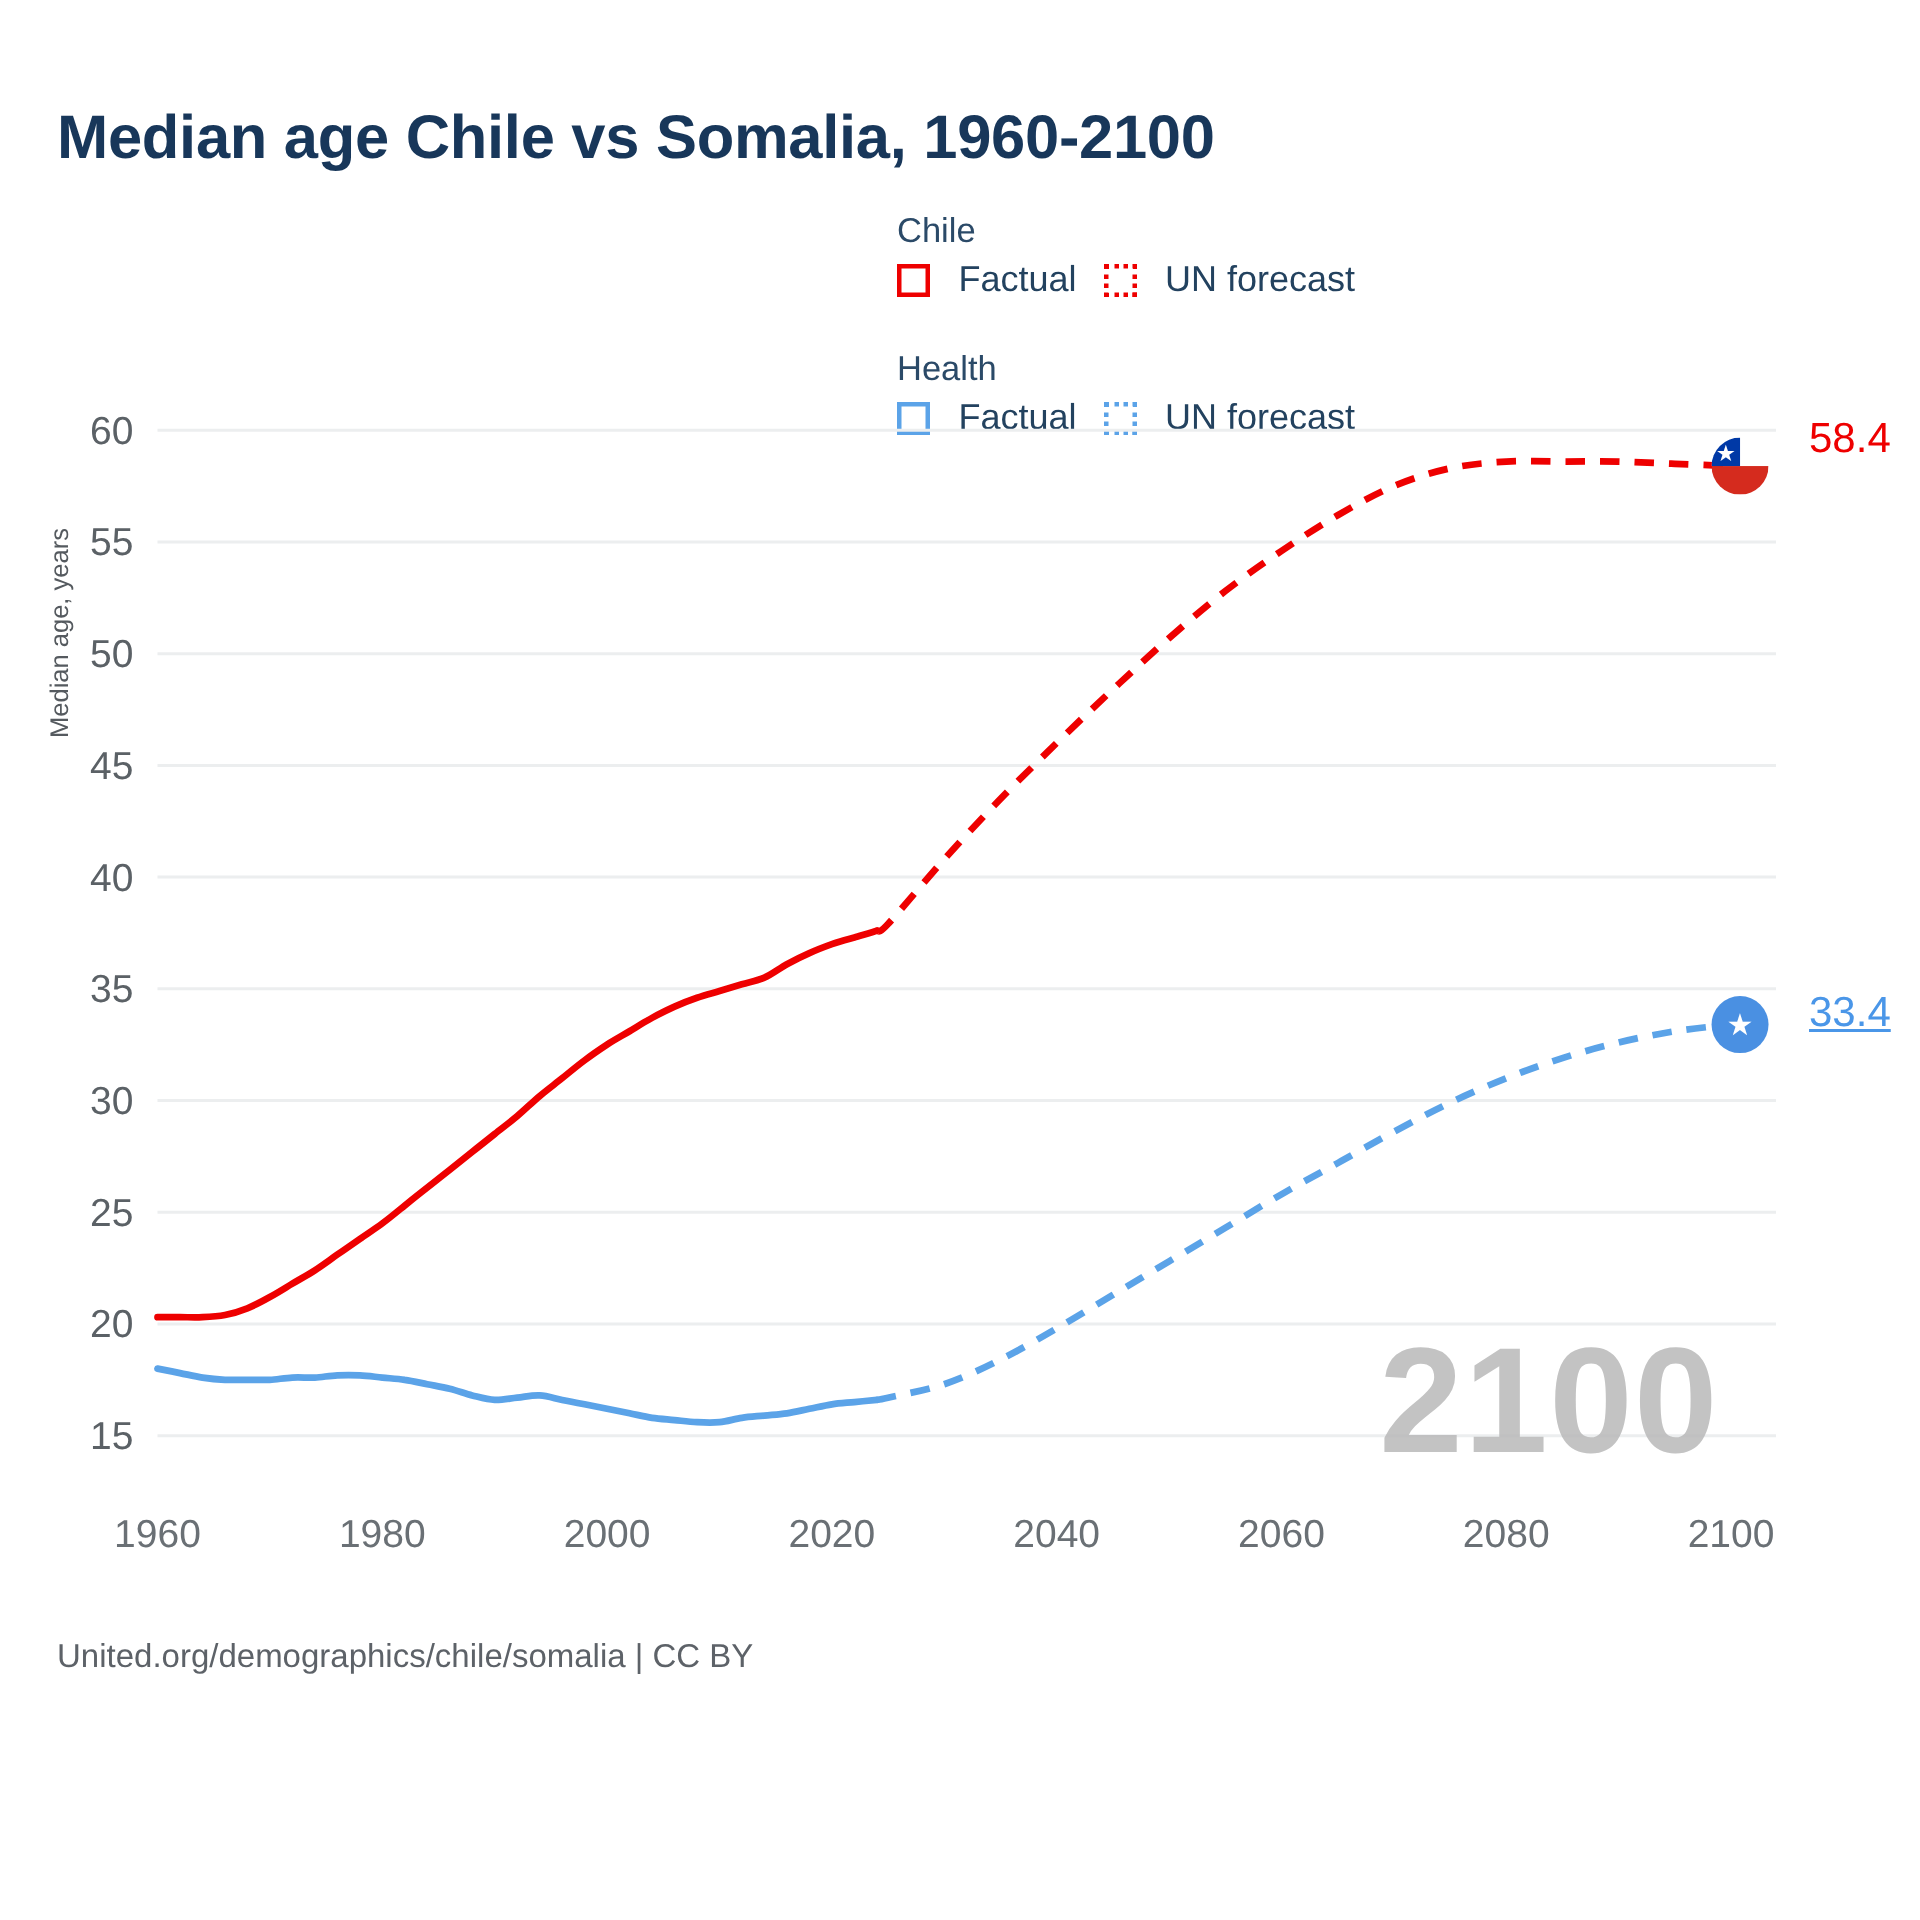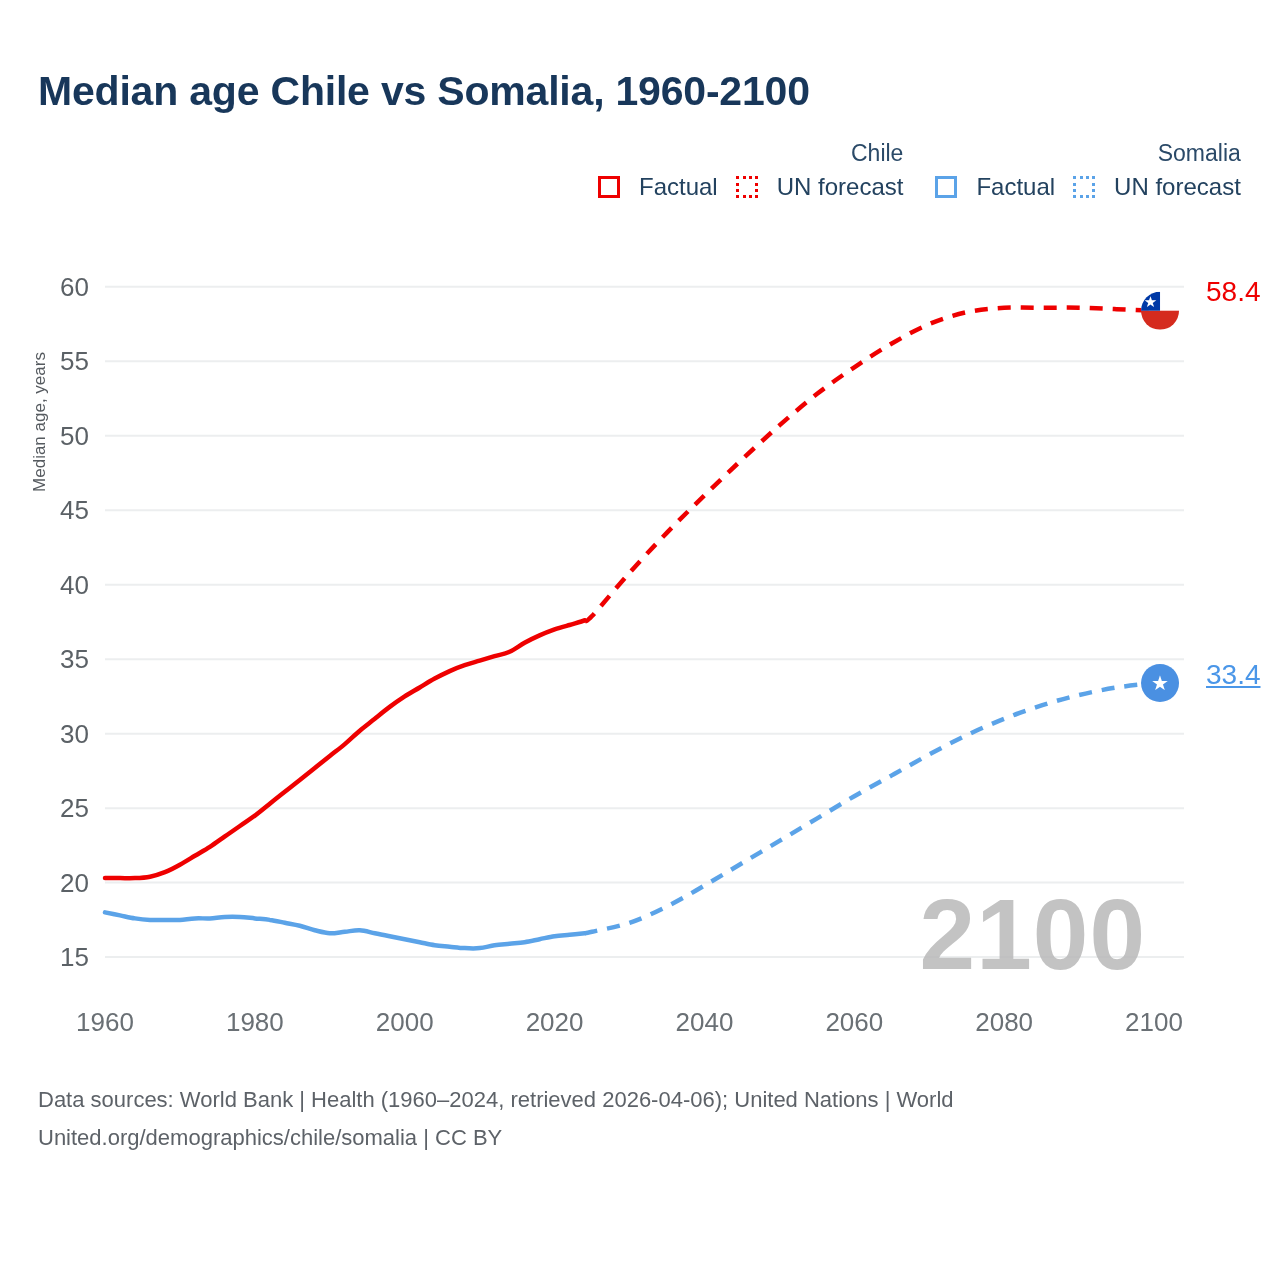--- a/index.html
+++ b/index.html
@@ -29,23 +29,22 @@
     letter-spacing: -0.2px;
     color: #18375a;
     white-space: nowrap;
   }
   
   .legend {
     position: absolute;
     left: 598px;
     top: 140px;
     display: flex;
-    flex-direction: row;
+    flex-direction: column;
     gap: 32px;
-    text-align: right;
   }
   .legend-group {
     display: flex;
     flex-direction: column;
   }
   .legend-group-title {
     font-size: 23px;
     color: #2b4a68;
     margin-bottom: 8px;
     line-height: 26px;
@@ -160,21 +159,21 @@
           <span class="legend-swatch" style="border:3px solid #ee0000;"></span>
           <span class="legend-label">Factual</span>
         </div>
         <div class="legend-entry">
           <span class="legend-swatch" style="border:3px dotted #ee0000;"></span>
           <span class="legend-label">UN forecast</span>
         </div>
       </div>
     </div>
     <div class="legend-group">
-      <div class="legend-group-title">Somalia</div>
+      <div class="legend-group-title">Health</div>
       <div class="legend-entries">
         <div class="legend-entry">
           <span class="legend-swatch" style="border:3px solid #5ba3e8;"></span>
           <span class="legend-label">Factual</span>
         </div>
         <div class="legend-entry">
           <span class="legend-swatch" style="border:3px dotted #5ba3e8;"></span>
           <span class="legend-label">UN forecast</span>
         </div>
       </div>
@@ -231,17 +230,16 @@
           <text x="1160.0277777777778" y="690.0425531914893" text-anchor="middle" font-size="20" fill="#ffffff">★</text>
         </g>
       </svg>
     <div class="ylabel">Median age, years</div>
     <div class="watermark">2100</div>
     <div class="endlabel chile">58.4</div>
     <div class="endlabel somalia">33.4</div>
   </div>
 
   <div class="footer">
-    <div>Data sources: World Bank | Health (1960–2024, retrieved 2026-04-06); United Nations | World</div>
     <div class="footer-line2">United.org/demographics/chile/somalia | CC BY</div>
   </div>
 
 </div>
 
 </body></html>

